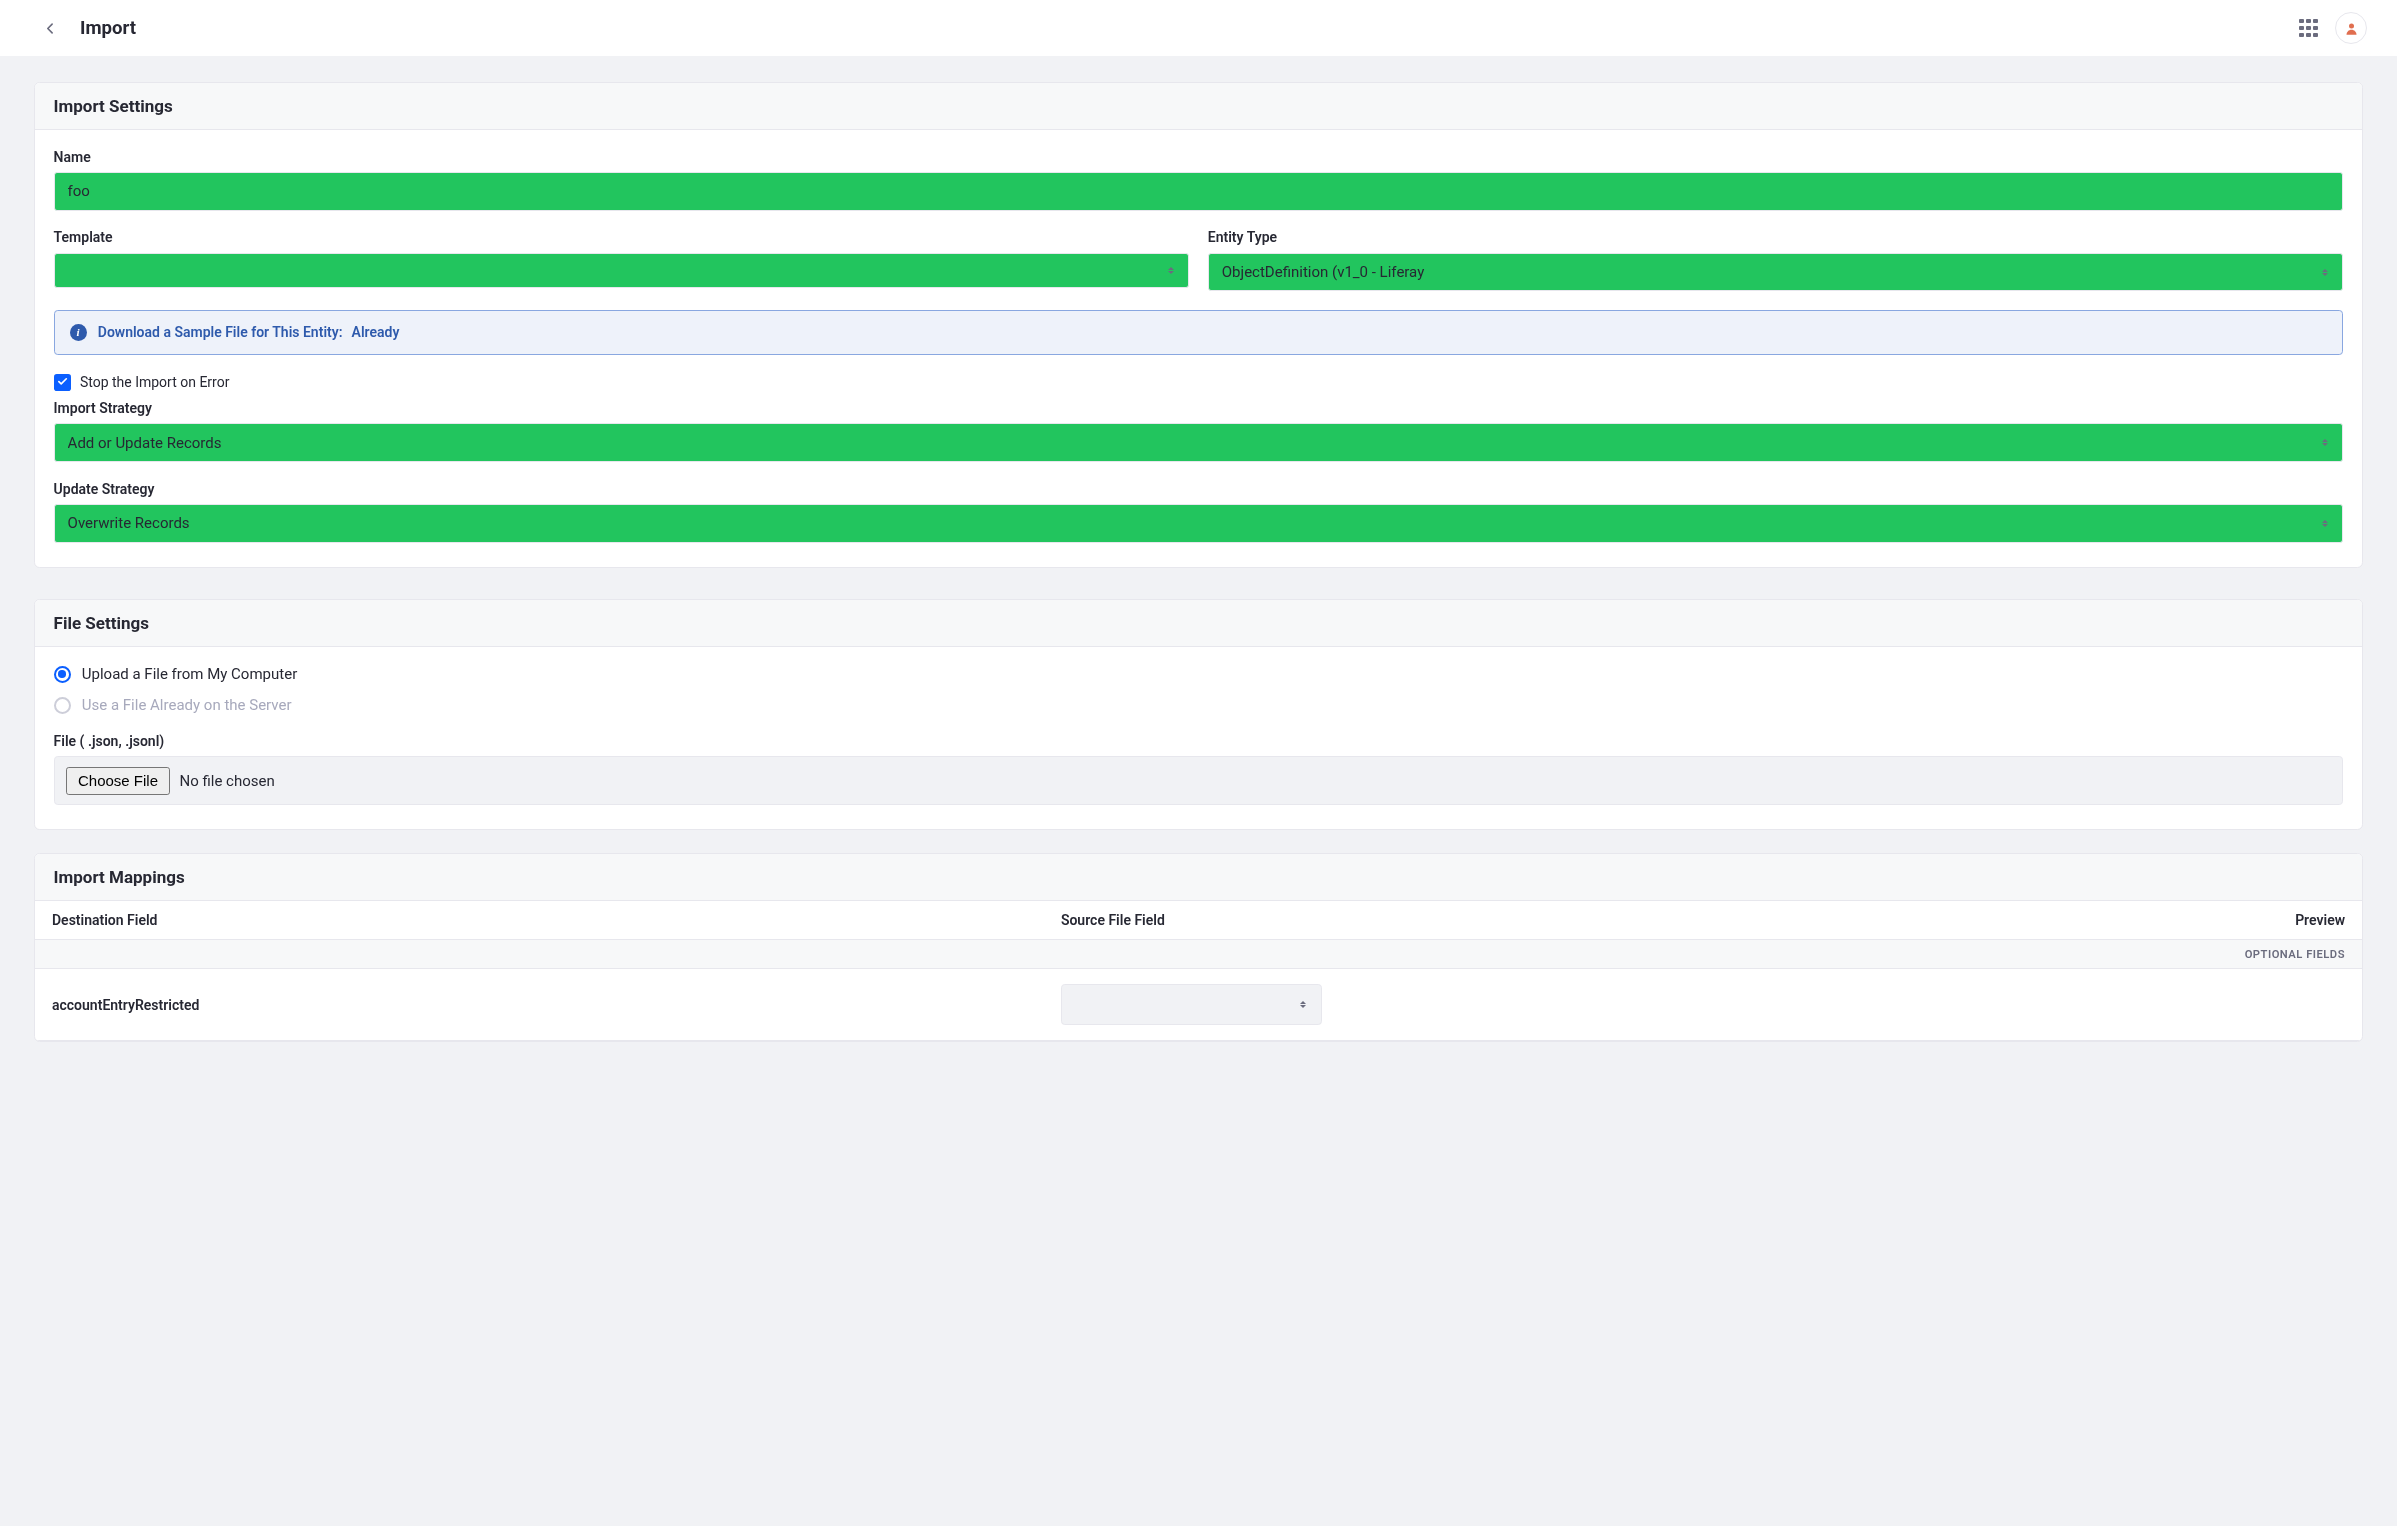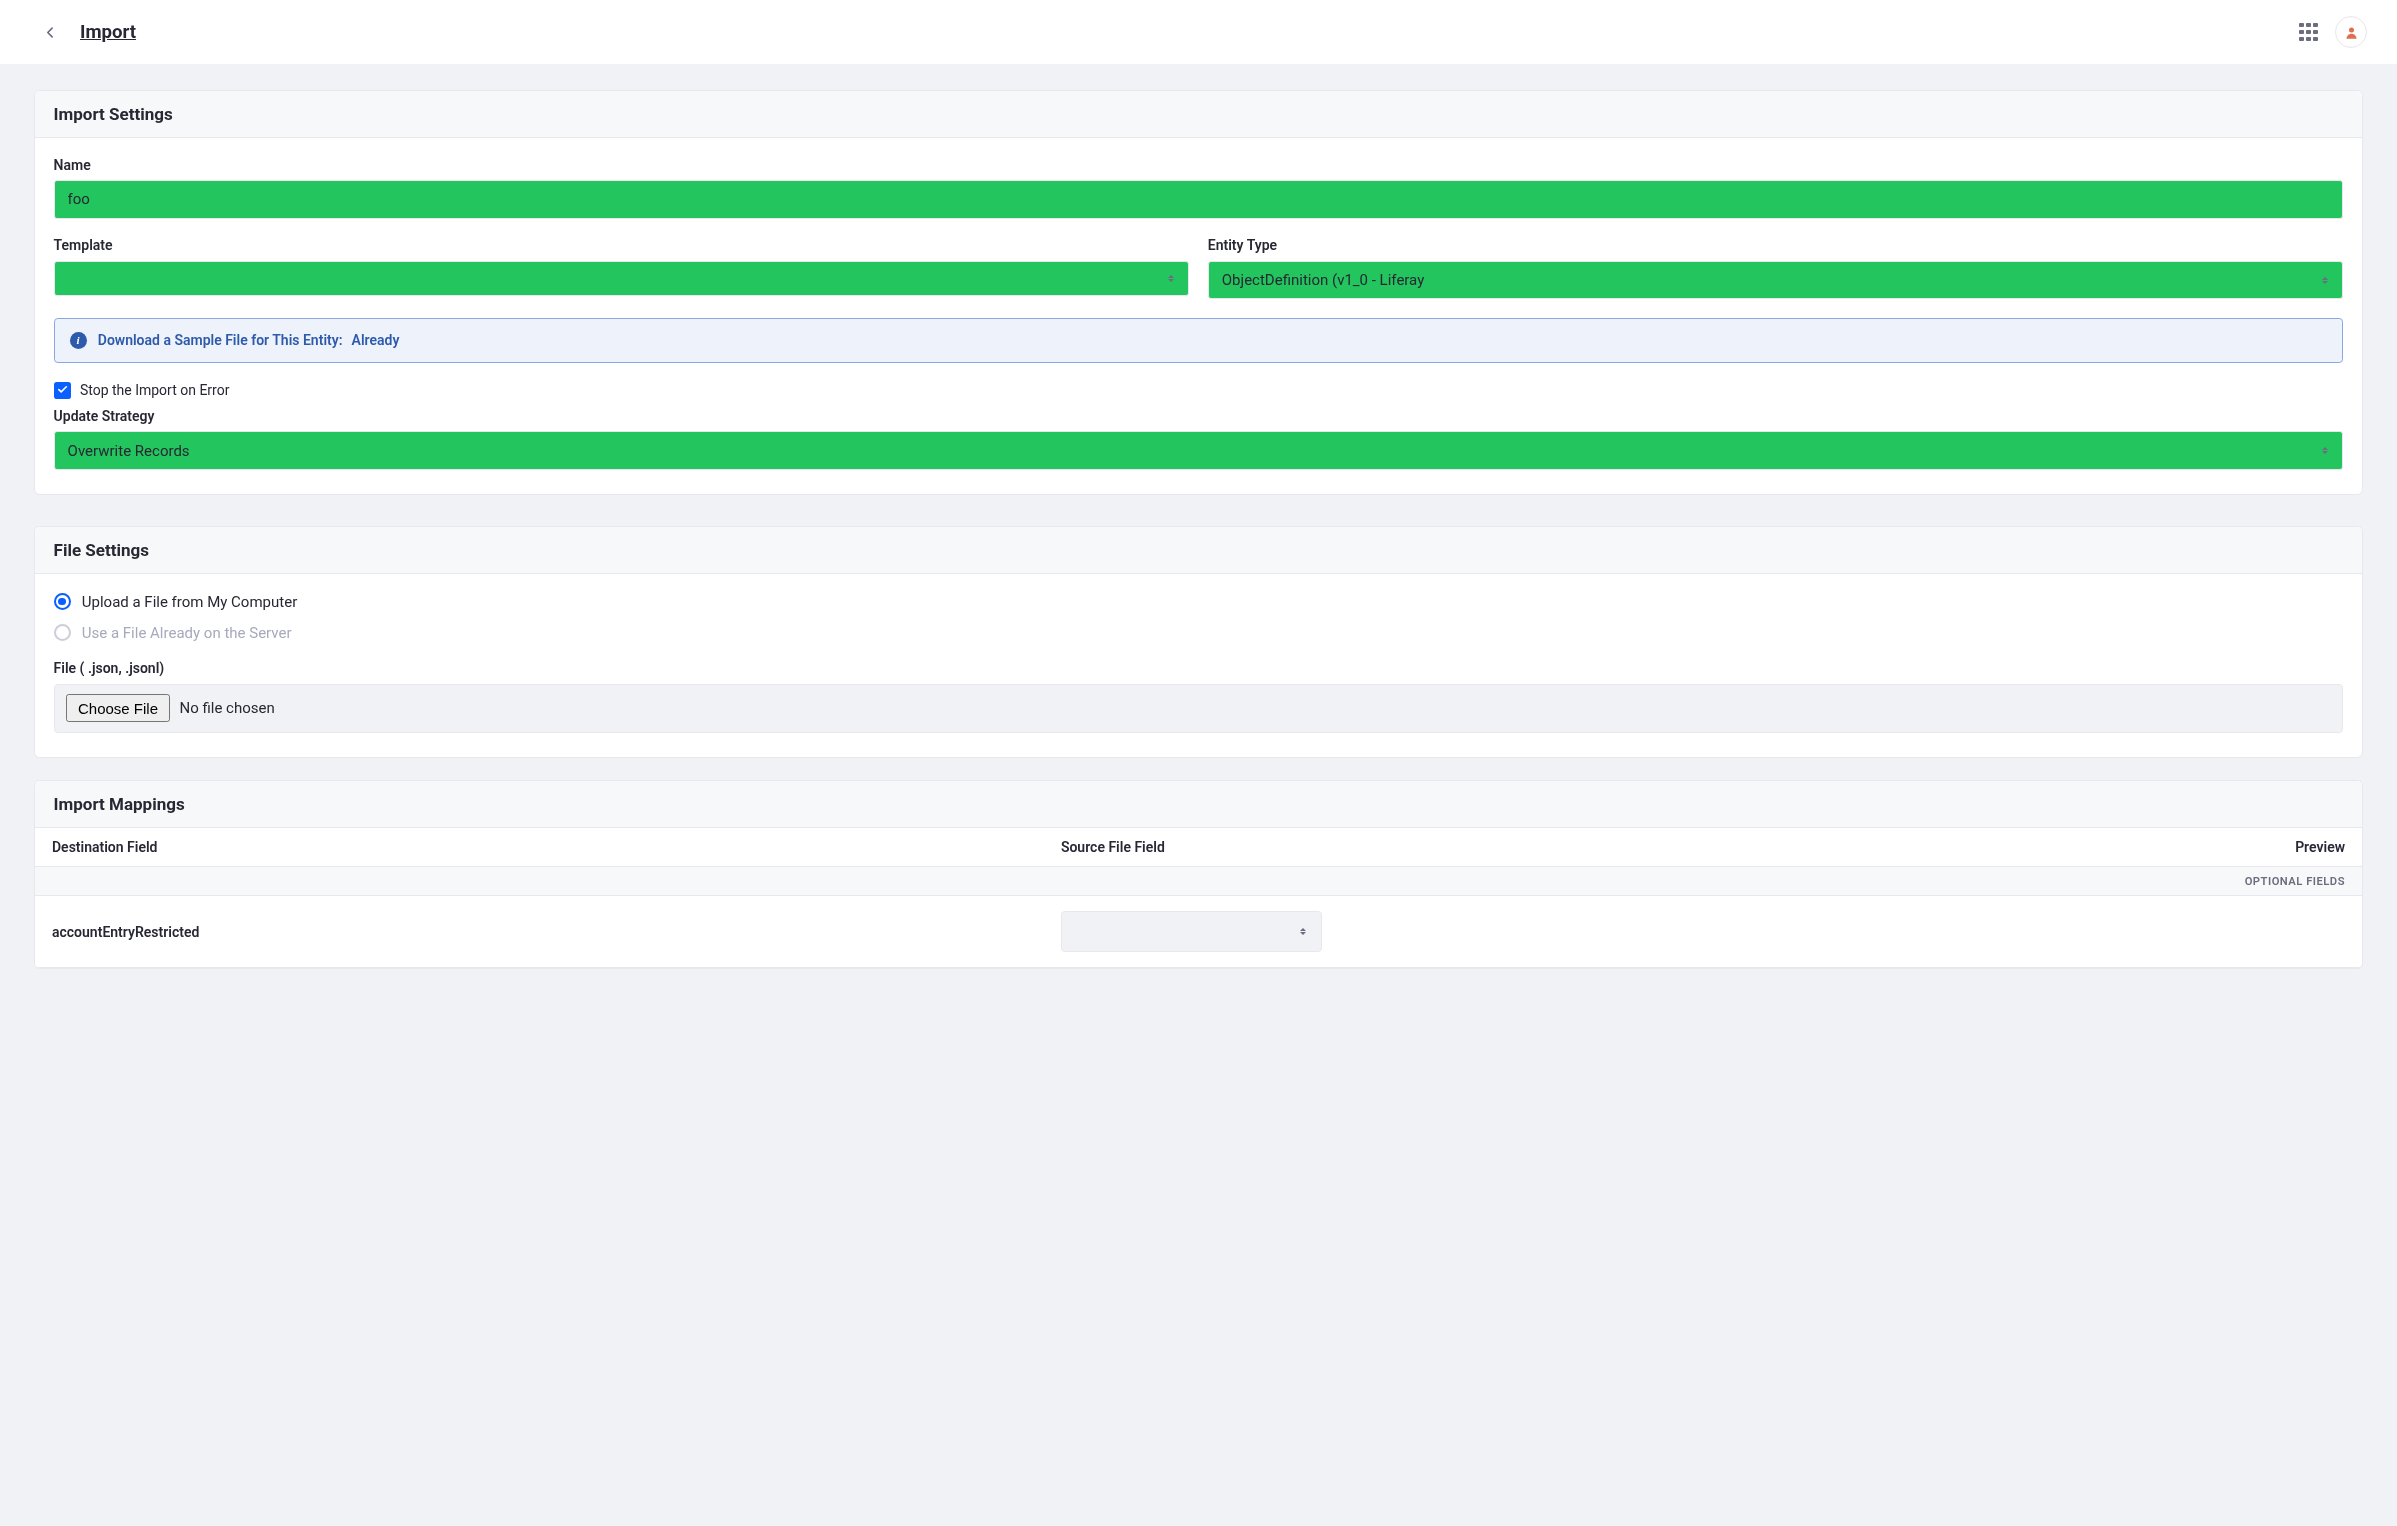--- a/index.html
+++ b/index.html
@@ -8,22 +8,21 @@
     background: #f1f2f5;
     color: #272833;
     font-size: 14px;
   }
   .topbar {
     background: #fff;
     display: flex;
     align-items: center;
     justify-content: space-between;
     padding: 9.3px 30px 9.3px 37px;
-    height: 64px;
-    text-decoration: underline;
+    height: 56px;
   }
   .topbar-left {
     display: flex;
     align-items: center;
     gap: 17px;
   }
   .back-btn {
     display:inline-flex;
     align-items:center;
     justify-content:center;
@@ -257,20 +256,27 @@
 
         <div class="checkbox-row">
           <span class="checkbox">
             <svg viewBox="0 0 24 24">
                 <path d="M4 12l5 5L20 6" fill="none" stroke="#fff" stroke-width="3.5" stroke-linecap="round" stroke-linejoin="round"></path>
               </svg>
           </span>
           <span>Stop the Import on Error</span>
         </div>
 
+        <div class="form-group">
+          <label class="form-label">Import Strategy</label>
+          <div class="form-select">
+            <span class="sel-text">Add or Update Records</span>
+            <span class="select-caret"></span>
+          </div>
+        </div>
 
         <div class="form-group" style="margin-bottom:0">
           <label class="form-label">Update Strategy</label>
           <div class="form-select">
             <span class="sel-text">Overwrite Records</span>
             <span class="select-caret"></span>
           </div>
         </div>
 
       </div>

